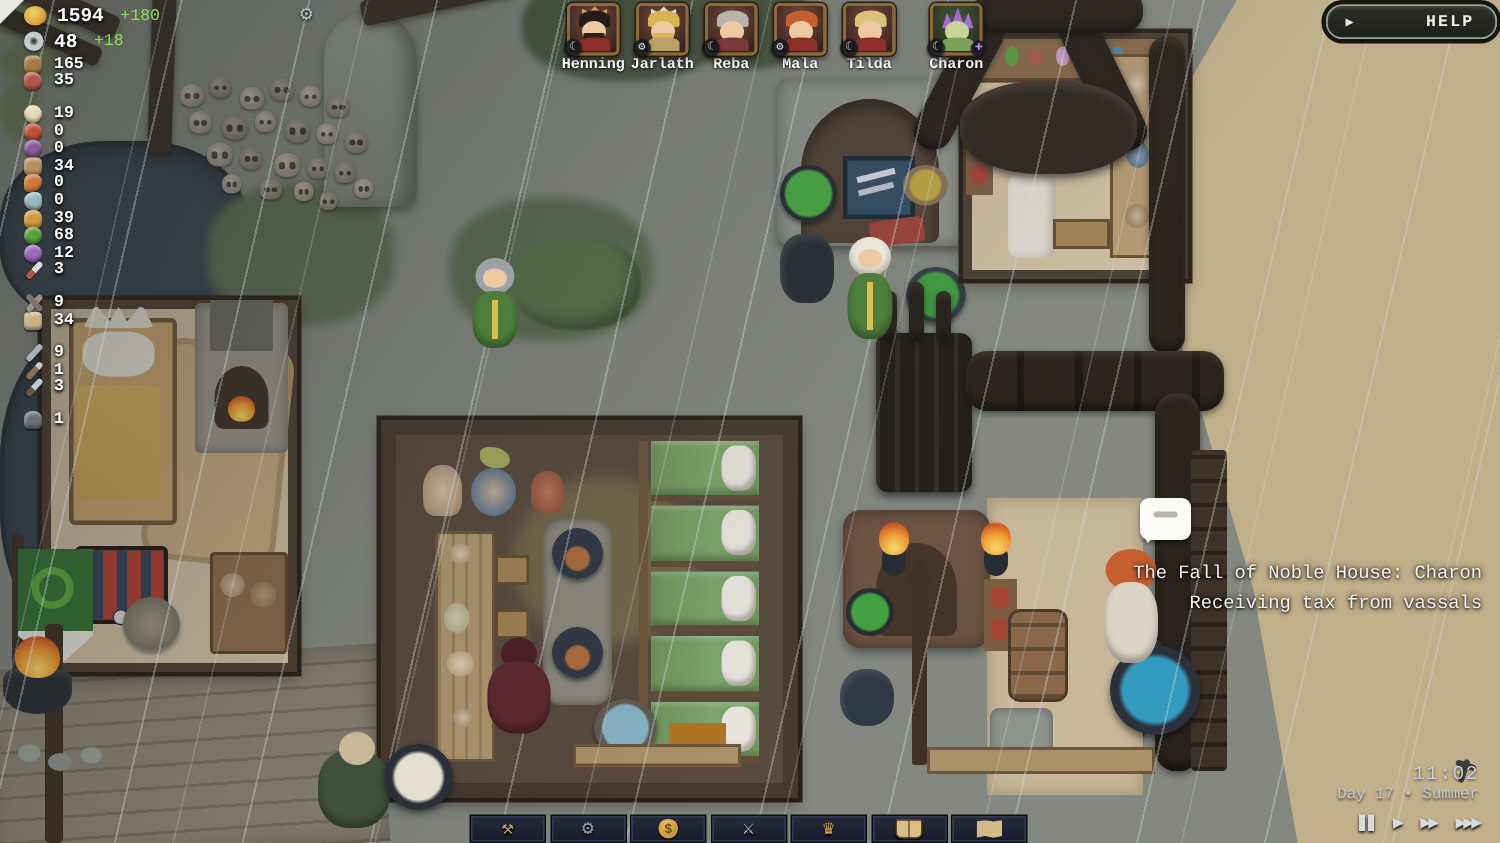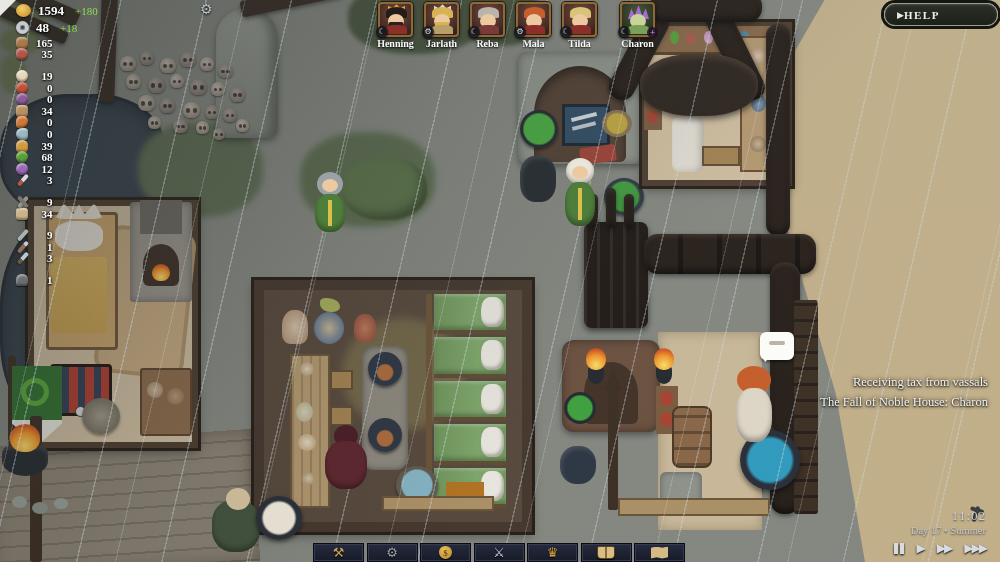--- a/index.html
+++ b/index.html
@@ -1,17 +1,17 @@
 <!DOCTYPE html>
 <html><head>
 <meta charset="utf-8">
 <style>
   html,body{margin:0;padding:0;background:#222;}
   #stage{position:relative;width:1000px;height:562px;overflow:hidden;background:#858880;
-         font-family:Liberation Serif, serif;user-select:none;}
+         font-family:Liberation Mono, monospace;user-select:none;}
   .abs{position:absolute;}
   
   #scene{position:absolute;inset:0;overflow:hidden;}
   .blob{position:absolute;border-radius:45%;}
   .grass{background:#5c6a50;filter:blur(3px);}
   .canopy{background:#46523c;filter:blur(2px);}
   .moss{background:#6e7a52;filter:blur(2px);border-radius:50%;}
   .rock{background:#b2b6ae;border-radius:40%;box-shadow:inset -8px -8px 14px rgba(60,66,60,.45), inset 4px 5px 8px rgba(255,255,255,.35), 0 2px 4px rgba(30,34,30,.4);}
   .water{background:#35404c;border-radius:42%;box-shadow:inset 0 0 0 3px rgba(18,24,30,.35), inset 0 6px 18px rgba(10,14,18,.5);}
   .sand{position:absolute;left:775px;top:0;width:225px;height:562px;background:#c6b28a;
@@ -45,21 +45,21 @@
   .ringi{width:13px;height:13px;border-radius:50%;border:4px solid #c4cace;background:transparent;box-sizing:border-box;box-shadow:0 1px 2px rgba(0,0,0,.6), inset 0 0 0 1px #7c8286;}
   #population{position:absolute;left:86px;top:3px;display:flex;gap:13px;z-index:30;}
   .pop-col{display:flex;flex-direction:column;align-items:center;}
   .pop-ico{width:13px;height:12px;position:relative;filter:drop-shadow(0 1px 1px rgba(0,0,0,.7));}
   .pop-ico::before{content:"";position:absolute;left:50%;top:0;width:5px;height:5px;margin-left:-2.5px;border-radius:50%;background:#cfd3d6;}
   .pop-ico::after{content:"";position:absolute;left:50%;bottom:0;width:11px;height:6px;margin-left:-5.5px;border-radius:5px 5px 2px 2px;background:#cfd3d6;}
   .pop-val{font-size:10.5px;margin-top:2px;}
   .pop-delta{font-size:10px;color:#e8503a;font-weight:700;text-shadow:0 1px 2px #000;}
   .hud-gear{position:absolute;left:200px;top:1px;font-size:14px;color:#b9bfc4;text-shadow:0 1px 2px #000;z-index:30;}
   #resources{position:absolute;left:16px;top:37px;z-index:30;}
-  .res-row{display:flex;align-items:center;gap:8px;height:11.6px;justify-content:space-between;}
+  .res-row{display:flex;align-items:center;gap:8px;height:11.6px;}
   .res-row.gap{margin-top:10px;}
   .res-val{font-size:11px;}
   .ri{width:12px;height:12px;border-radius:50%;box-shadow:inset 0 -2px 2px rgba(0,0,0,.35), inset 1px 2px 2px rgba(255,255,255,.4), 0 1px 1px rgba(0,0,0,.55);flex:0 0 auto;}
   .ri.i-bread{background:#a87848;border-radius:35%;} .ri.i-meat{background:#b05848;border-radius:40% 60% 55% 45%;}
   .ri.i-milk{background:#e6d9b8;} .ri.i-apple{background:#c05038;} .ri.i-plum{background:#8a5a9a;}
   .ri.i-beer{background:#b89060;border-radius:30%;} .ri.i-carrot{background:#d07838;border-radius:50% 50% 70% 30%;}
   .ri.i-fish{background:#9ab8c0;border-radius:60% 40% 40% 60%;} .ri.i-wheat{background:#d29a40;border-radius:45% 45% 30% 30%;}
   .ri.i-cabbage{background:#58a038;} .ri.i-grapes{background:#9a68b8;} .ri.i-helmet{background:#6a6f75;border-radius:45% 45% 30% 30%;}
   .ri.i-scroll{background:#cbb387;border-radius:25%;}
   .ri.blade{background:none;box-shadow:none;position:relative;border-radius:0;}
@@ -76,21 +76,21 @@
   .hair{position:absolute;top:3px;left:6px;width:21px;height:11px;border-radius:50% 50% 10% 10%;}
   .pface{position:absolute;top:10px;left:8px;width:16px;height:14px;border-radius:50%;background:#ecc9a0;}
   .beard{position:absolute;top:18px;left:9px;width:14px;height:9px;border-radius:10% 10% 50% 50%;}
   .ptorso{position:absolute;bottom:1px;left:6px;width:21px;height:9px;border-radius:40% 40% 0 0;}
   .crown{position:absolute;top:0;left:8px;width:17px;height:7px;clip-path:polygon(0 100%,100% 100%,100% 25%,72% 60%,50% 5%,28% 60%,0 25%);}
   .status-ico{position:absolute;left:-4px;bottom:-3px;width:12px;height:12px;border-radius:50%;background:rgba(20,22,28,.85);color:#d8dce2;font-size:8px;line-height:12px;text-align:center;box-shadow:0 1px 2px rgba(0,0,0,.6);}
   .buff-ico{position:absolute;right:-5px;bottom:-3px;width:11px;height:11px;border-radius:50%;background:rgba(30,18,40,.85);color:#c49ae8;font-size:9px;line-height:11px;text-align:center;font-weight:700;}
   
   #help-btn{position:absolute;left:884px;top:3px;width:112px;height:21px;z-index:30;background:linear-gradient(#2c2f28,#1d1f19);border:1px solid #9a9d92;border-radius:11px;box-shadow:0 0 0 3px #14160f, inset 0 1px 2px rgba(255,255,255,.15);display:flex;align-items:center;cursor:pointer;}
   #help-btn .tri{margin-left:12px;font-size:9px;color:#e8e8e0;}
-  #help-btn .lbl{flex:1;text-align:left;font-size:11px;font-weight:700;letter-spacing:1.5px;color:#f0f0ea;margin-right:14px;}
+  #help-btn .lbl{flex:1;text-align:right;font-size:11px;font-weight:700;letter-spacing:1.5px;color:#f0f0ea;margin-right:14px;}
   
   #notifications{position:absolute;right:12px;top:372px;text-align:right;z-index:30;}
   .notif{font-size:12.5px;color:#f2f3ef;font-weight:400;text-shadow:0 1px 2px #000,0 0 4px rgba(0,0,0,.9);line-height:20px;cursor:pointer;}
   
   #clock{position:absolute;right:14px;bottom:6px;text-align:right;z-index:30;}
   .time{font-size:13px;color:#cdd2d6;font-weight:400;text-shadow:0 1px 2px rgba(0,0,0,.7);letter-spacing:1px;}
   .date{font-size:10.5px;color:#c2c7cb;text-shadow:0 1px 2px rgba(0,0,0,.7);margin-top:1px;}
   #controls{display:flex;justify-content:flex-end;align-items:center;gap:13px;margin-top:5px;}
   .pc{color:#d8dce0;font-size:12px;text-shadow:0 1px 2px #000;cursor:pointer;letter-spacing:-2px;}
   .pause{display:flex;gap:2.5px;cursor:pointer;filter:drop-shadow(0 1px 1px #000);}
@@ -508,22 +508,22 @@
       <span class="pname">Charon</span>
     </div>
   </div>
 
   <div id="help-btn">
     <span class="tri">▶</span>
     <span class="lbl">HELP</span>
   </div>
 
   <div id="notifications">
+    <div class="notif">The Fall of Noble House: Charon</div>
     <div class="notif">Receiving tax from vassals</div>
-    <div class="notif">The Fall of Noble House: Charon</div>
   </div>
 
   <span class="vane"></span>
 
   <div id="clock">
     <div class="time">11:02</div>
     <div class="date">Day 17 • Summer</div>
     <div id="controls">
       <span class="pause">
           <i></i>

